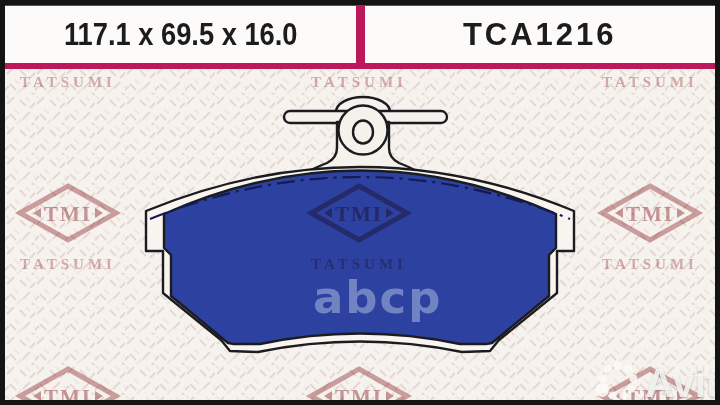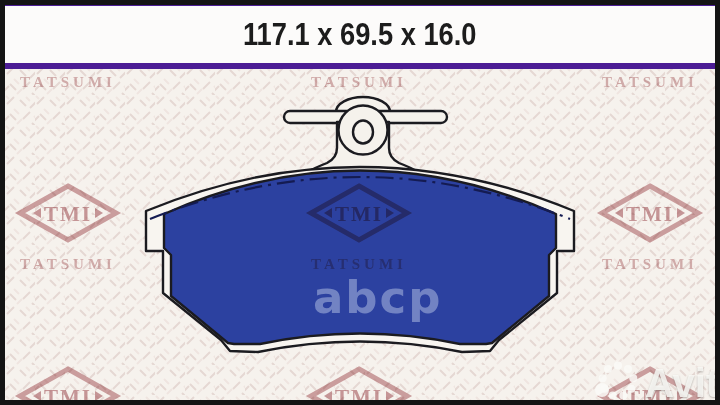--- a/index.html
+++ b/index.html
@@ -21,21 +21,21 @@
           font-size:21px;letter-spacing:2px;fill:#cc9da1;}
   .wm-bullet{fill:#cc9da1;}
   
   #padsvg{position:absolute;left:0;top:0;z-index:2;}
   
   #abcp{position:absolute;left:308px;top:266px;width:124px;z-index:2;
         font-weight:bold;font-size:45px;letter-spacing:2px;
         color:rgba(158,172,216,0.62);font-family:"DejaVu Sans", sans-serif;}
   
   #header{position:absolute;left:0;top:0;right:0;height:57px;z-index:10;
-          background:#4c1d95;display:flex;gap:9px;padding:1px 0 6px 0;}
+          background:#be185d;display:flex;gap:9px;padding:1px 0 6px 0;}
   .hbox{flex:1;background:#fcfbfa;display:flex;align-items:center;justify-content:center;}
   #dims{font-size:31px;font-weight:bold;color:#1c1c1c;transform:scaleX(0.88);white-space:nowrap;}
   #pn{font-size:31px;font-weight:bold;color:#1c1c1c;letter-spacing:3px;white-space:nowrap;}
   
   #avito{position:absolute;left:586px;top:352px;z-index:6;display:flex;
          align-items:center;pointer-events:none;}
   #avito .txt{font-size:40px;font-weight:bold;color:rgba(250,250,247,0.85);
               text-shadow:0 1px 2px rgba(100,95,92,0.45);margin-left:2px;}
 </style>
 </head>
@@ -134,20 +134,23 @@
           <polygon class="wm-bullet" points="20,30 28,25 28,35"></polygon>
           <polygon class="wm-bullet" points="90,30 82,25 82,35"></polygon>
           <text class="wm-tmi" x="55" y="38" text-anchor="middle">TMI</text>
         </svg></div>
     </div>
 
   <div id="header">
     <div class="hbox">
       <span id="dims">117.1 x 69.5 x 16.0</span>
     </div>
+    <div class="hbox">
+      <span id="pn">TCA1216</span>
+    </div>
   </div>
 
   <div id="avito">
     <svg width="52" height="52" viewBox="0 0 52 52">
       <g fill="rgba(250,250,247,0.85)">
           <circle cx="27.0" cy="8.5" r="4"></circle>
           <circle cx="37.0" cy="12.1" r="4"></circle>
           <circle cx="42.3" cy="21.3" r="4"></circle>
           <circle cx="40.4" cy="31.7" r="4"></circle>
           <circle cx="32.3" cy="38.6" r="4"></circle>

